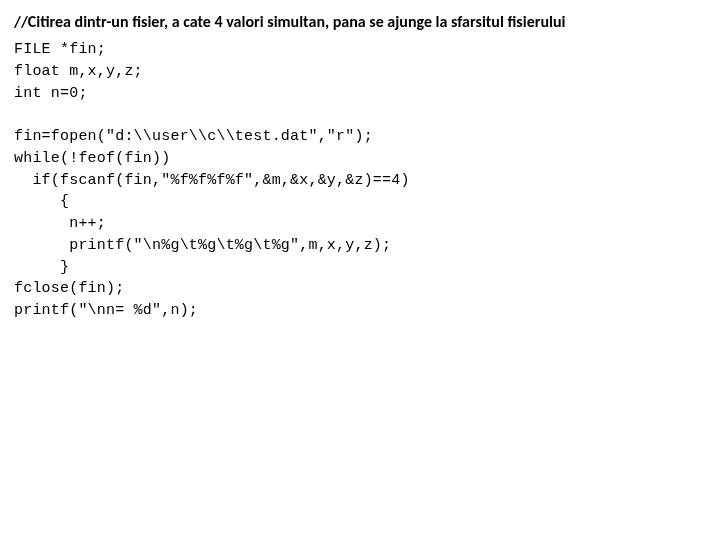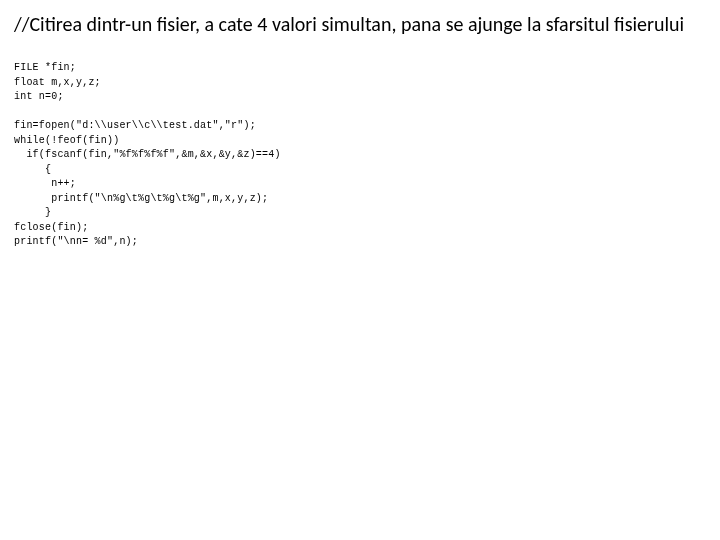--- a/index.html
+++ b/index.html
@@ -7,26 +7,27 @@
       width: 720px;
       height: 540px;
       background: #ffffff;
       padding: 10px 14px;
       font-size: 14px;
       color: #000000;
       line-height: 1.45;
     }
     .comment {
       font-family: Calibri, "Segoe UI", Arial, sans-serif;
-      font-size: 20px;
-      margin-bottom: 22px;
+      font-size: 16px;
+      margin-bottom: 6px;
+      font-weight: bold;
     }
     .code {
       font-family: "Courier New", Courier, monospace;
-      font-size: 10px;
+      font-size: 15px;
       white-space: pre;
       letter-spacing: 0.2px;
     }
   </style>
 </head>
 <body>
 
 <div class="comment">//Citirea dintr-un fisier, a cate 4 valori simultan, pana se ajunge la sfarsitul fisierului</div>
 <div class="code">FILE *fin;
 float m,x,y,z;

